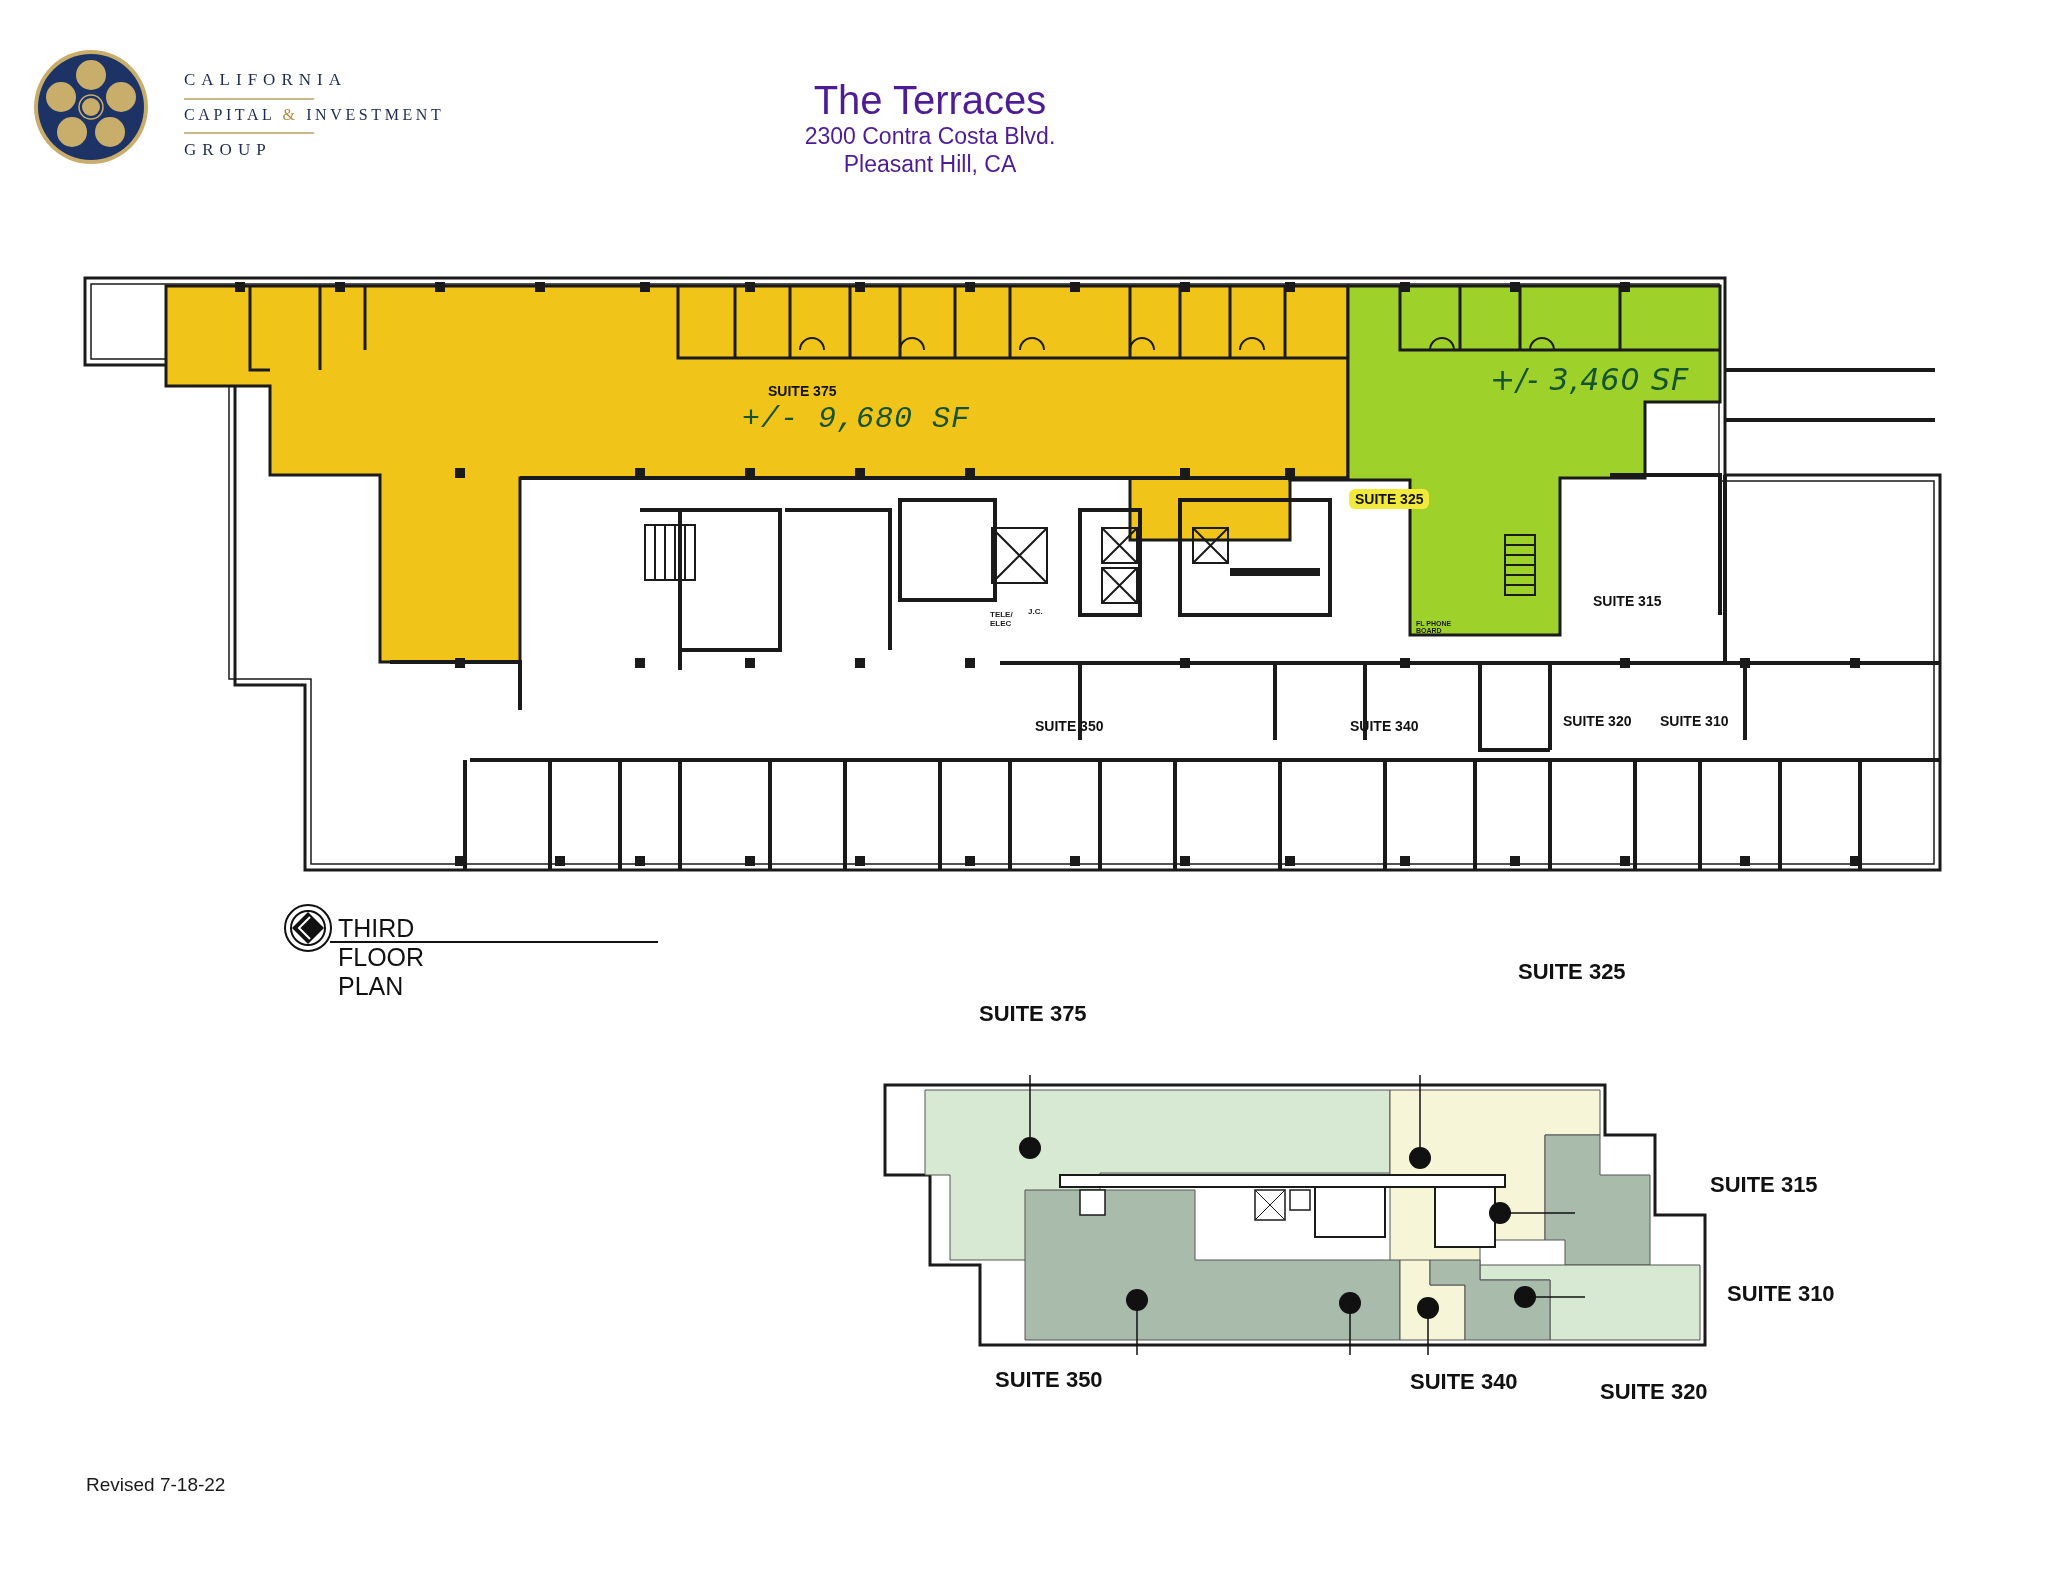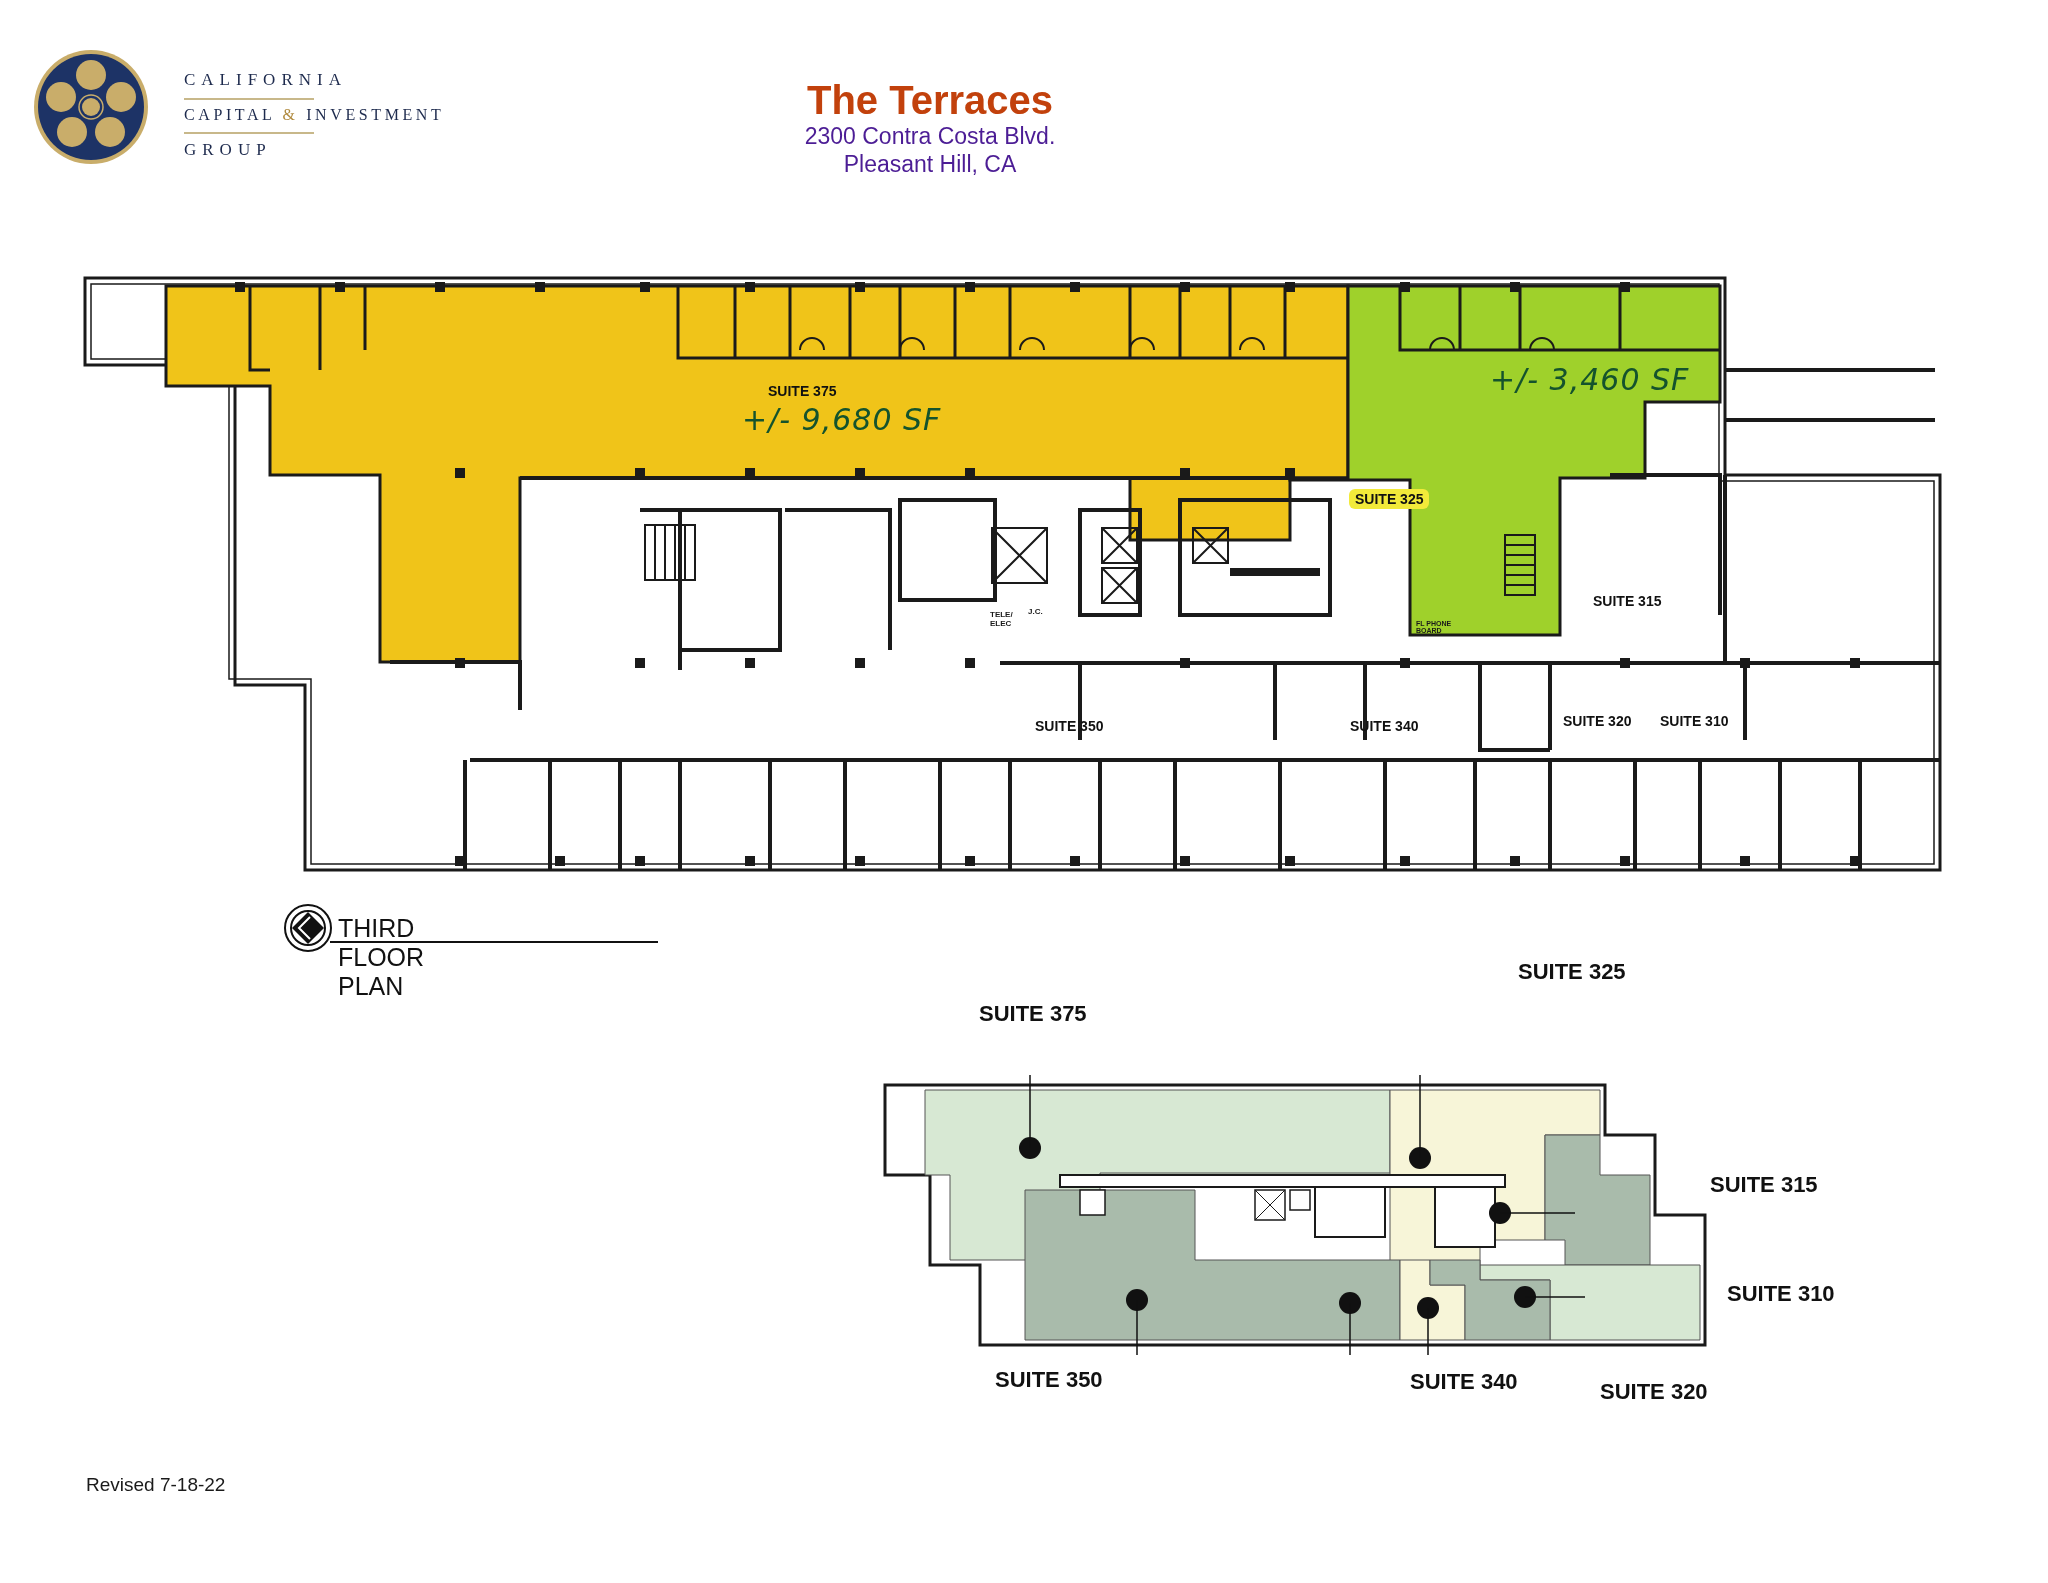--- a/index.html
+++ b/index.html
@@ -8,21 +8,21 @@
   
   .logo-emblem{left:32px;top:48px;width:118px;height:118px;}
   .logo-text{left:184px;top:70px;font-family:"Liberation Serif",serif;color:#1d2a4d;}
   .logo-line1{font-size:17px;letter-spacing:6px;}
   .logo-rule{width:130px;height:2px;background:#c8b88a;margin:8px 0 6px 0;}
   .logo-line2{font-size:16px;letter-spacing:3.6px;white-space:nowrap;text-align:center;}
   .logo-line2 .amp{color:#b08a3e;}
   .logo-line3{font-size:17px;letter-spacing:6px;}
   
   .header{left:700px;top:78px;width:460px;text-align:center;}
-  .title{font-size:40px;font-weight:bold;color:#c2410c;line-height:44px;}
+  .title{font-size:40px;font-weight:normal;color:#4c1d95;line-height:44px;}
   .addr{font-size:23px;line-height:28px;color:#4c1d95;}
   
   .plan-main{left:80px;top:270px;width:1880px;height:610px;}
   .plan-key{left:875px;top:1075px;width:840px;height:280px;}
   .label{font-weight:bold;font-size:22px;color:#111;white-space:nowrap;}
   .room-label{font-weight:bold;font-size:14px;color:#111;white-space:nowrap;}
   .hand{font-family:"DejaVu Sans",sans-serif;font-style:italic;font-size:30px;color:#14532d;white-space:nowrap;letter-spacing:1px;}
   .suite325-tag{background:#f2ea3a;padding:2px 6px;border-radius:6px;}
   .floor-title{left:280px;top:900px;}
   .floor-title-text{font-size:25px;color:#111;}
@@ -198,21 +198,21 @@
     <path d="M598 16 V88 H1268"></path>
     <path d="M655 16 V88 M710 16 V88 M770 16 V88 M820 16 V88 M875 16 V88 M930 16 V88 M1050 16 V88 M1100 16 V88 M1150 16 V88 M1205 16 V88"></path>
     <path d="M170 16 V100 H190"></path>
     <path d="M240 16 V100 M285 16 V80"></path>
     <path d="M1320 16 V80 H1640"></path>
     <path d="M1380 16 V80 M1440 16 V80 M1540 16 V80"></path>
   </g>
 </svg>
 
 <div class="abs room-label" style="left:768px;top:383px;">SUITE 375</div>
-<div class="abs hand" style="left:742px;top:402px;">+/- 9,680 SF</div>
+<div class="abs hand" style="left:742px;top:402px;font-family:Liberation Mono, monospace;">+/- 9,680 SF</div>
 <div class="abs hand" style="left:1490px;top:362px;">+/- 3,460 SF</div>
 <div class="abs room-label suite325-tag" style="left:1349px;top:489px;">SUITE 325</div>
 <div class="abs room-label" style="left:1593px;top:593px;">SUITE 315</div>
 <div class="abs room-label" style="left:1035px;top:718px;">SUITE 350</div>
 <div class="abs room-label" style="left:1350px;top:718px;">SUITE 340</div>
 <div class="abs room-label" style="left:1563px;top:713px;">SUITE 320</div>
 <div class="abs room-label" style="left:1660px;top:713px;">SUITE 310</div>
 <div class="abs" style="left:990px;top:582px;font-size:8px;font-weight:bold;width:28px;margin-top:28px;">TELE/ ELEC</div>
 <div class="abs" style="left:988px;top:607px;font-size:8px;font-weight:bold;margin-left:40px;">J.C.</div>
 <div class="abs" style="left:1416px;top:620px;font-size:7px;font-weight:bold;width:50px;">FL PHONE BOARD</div>

